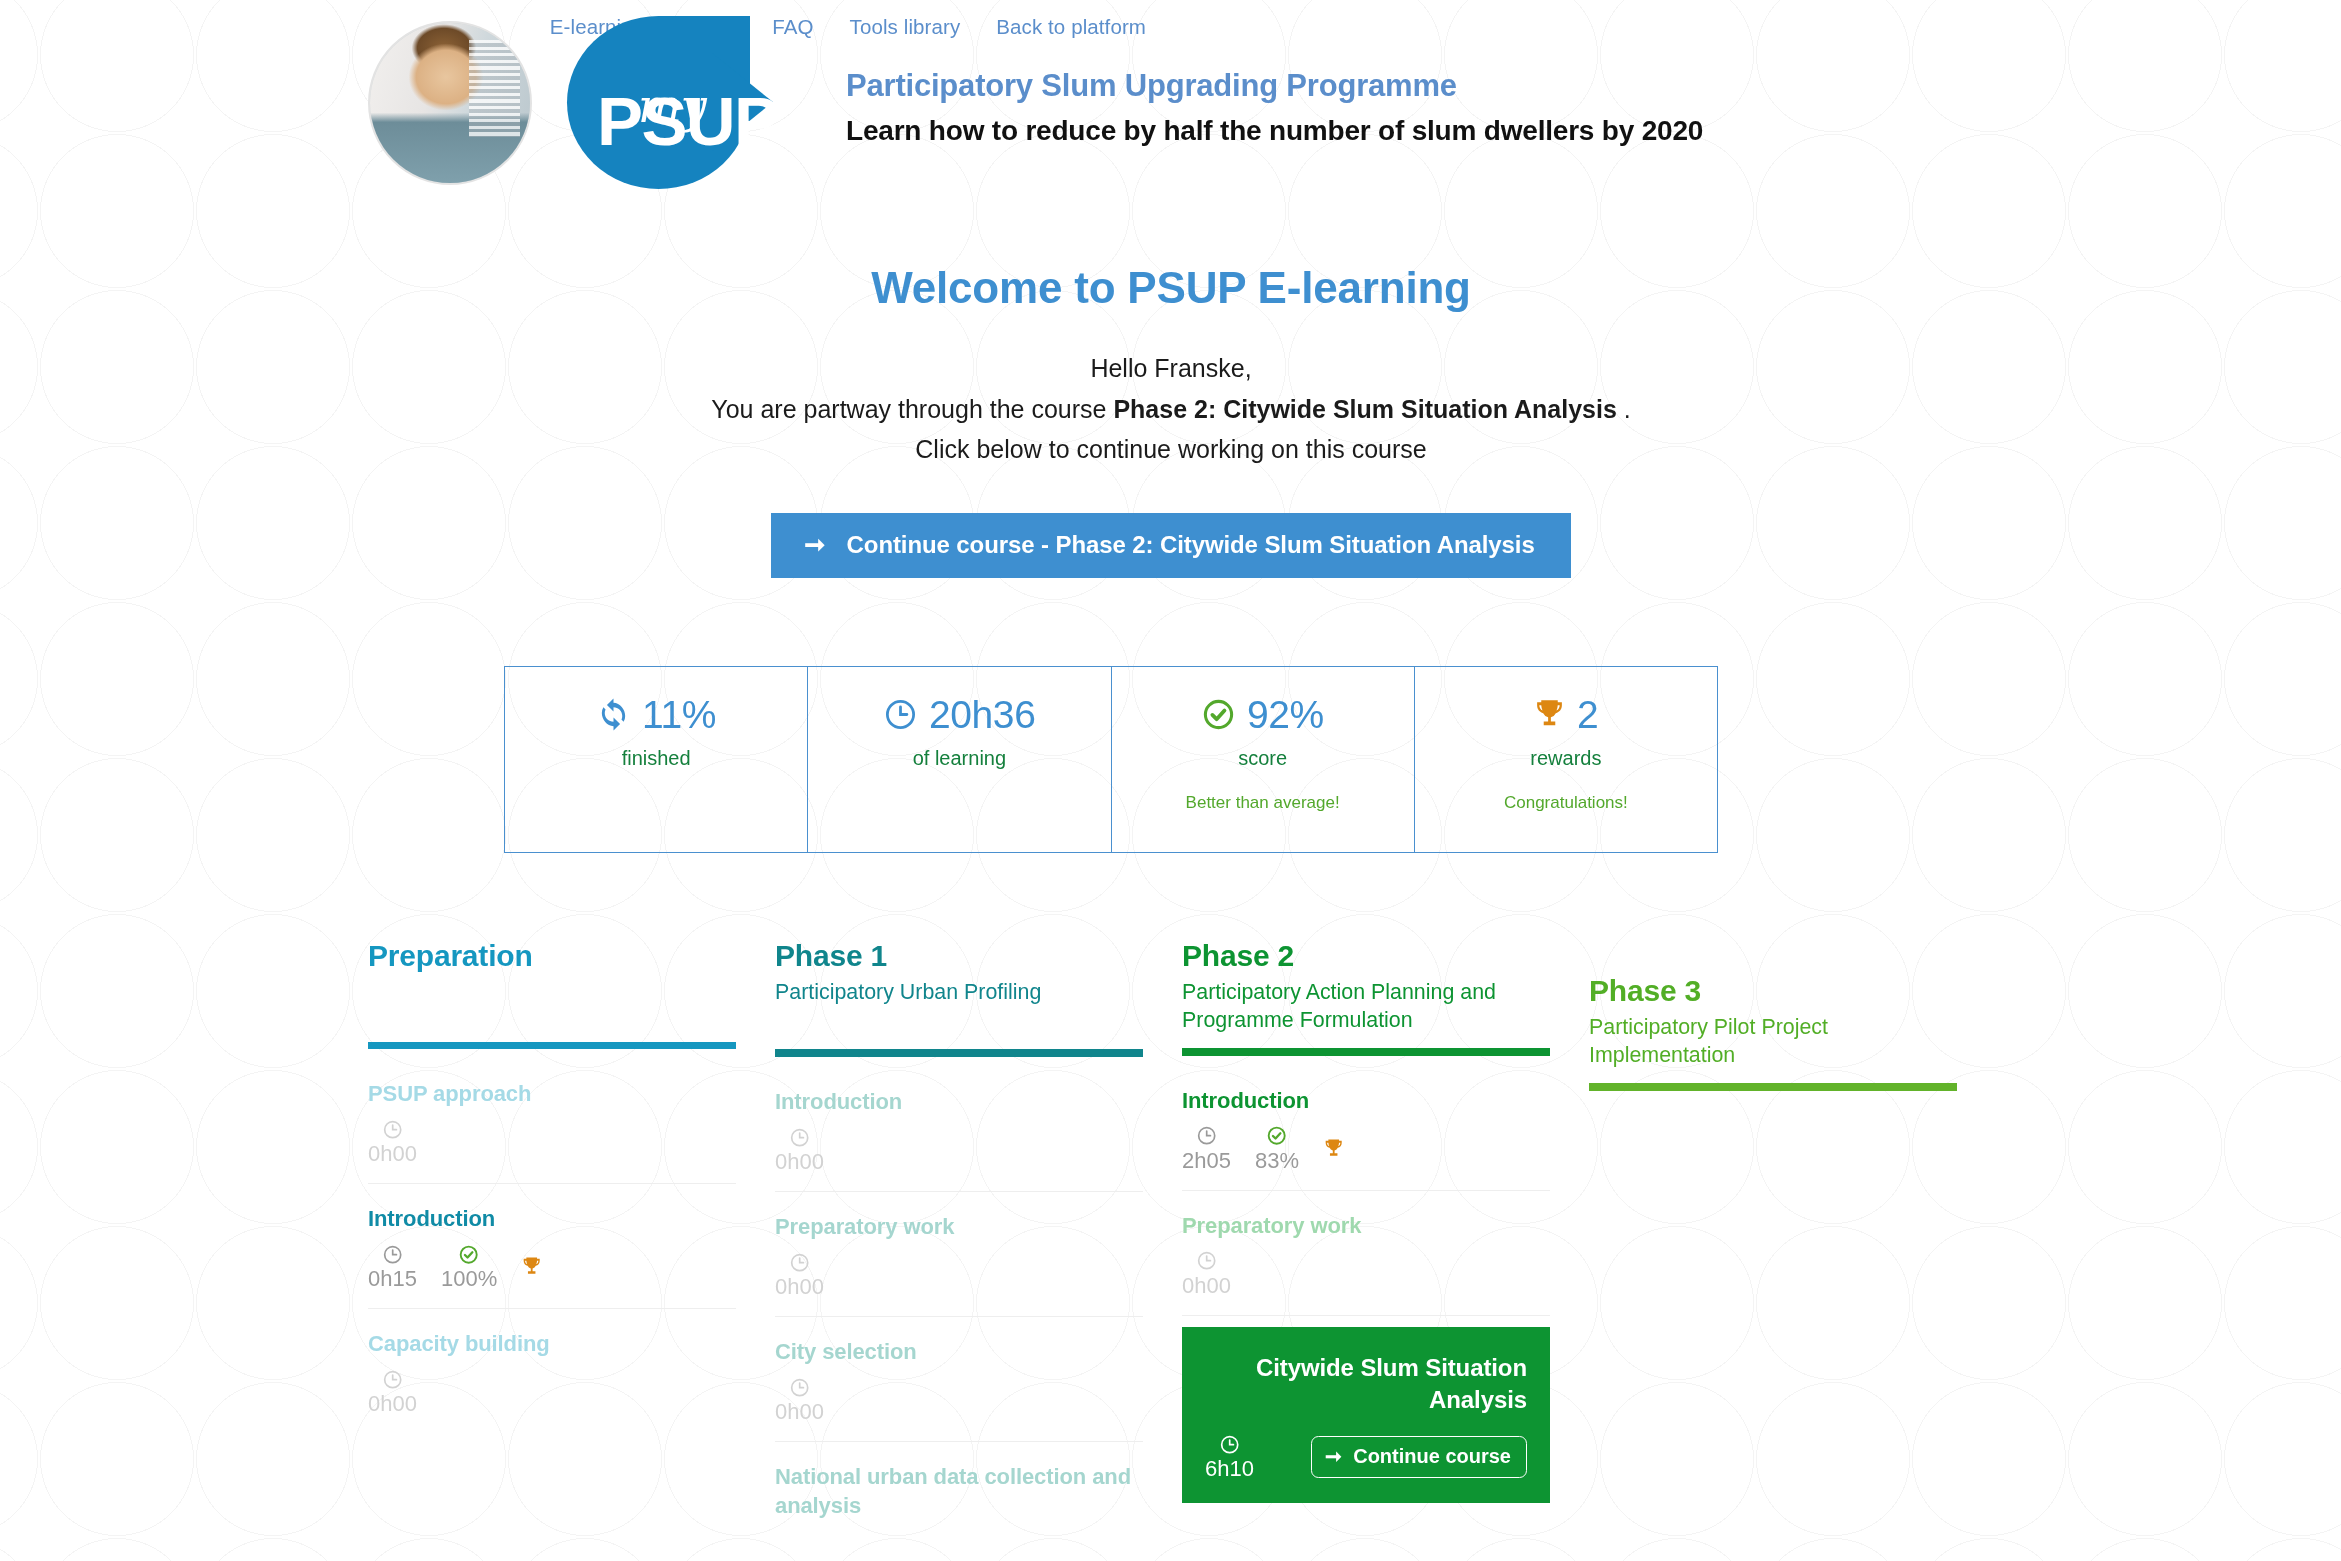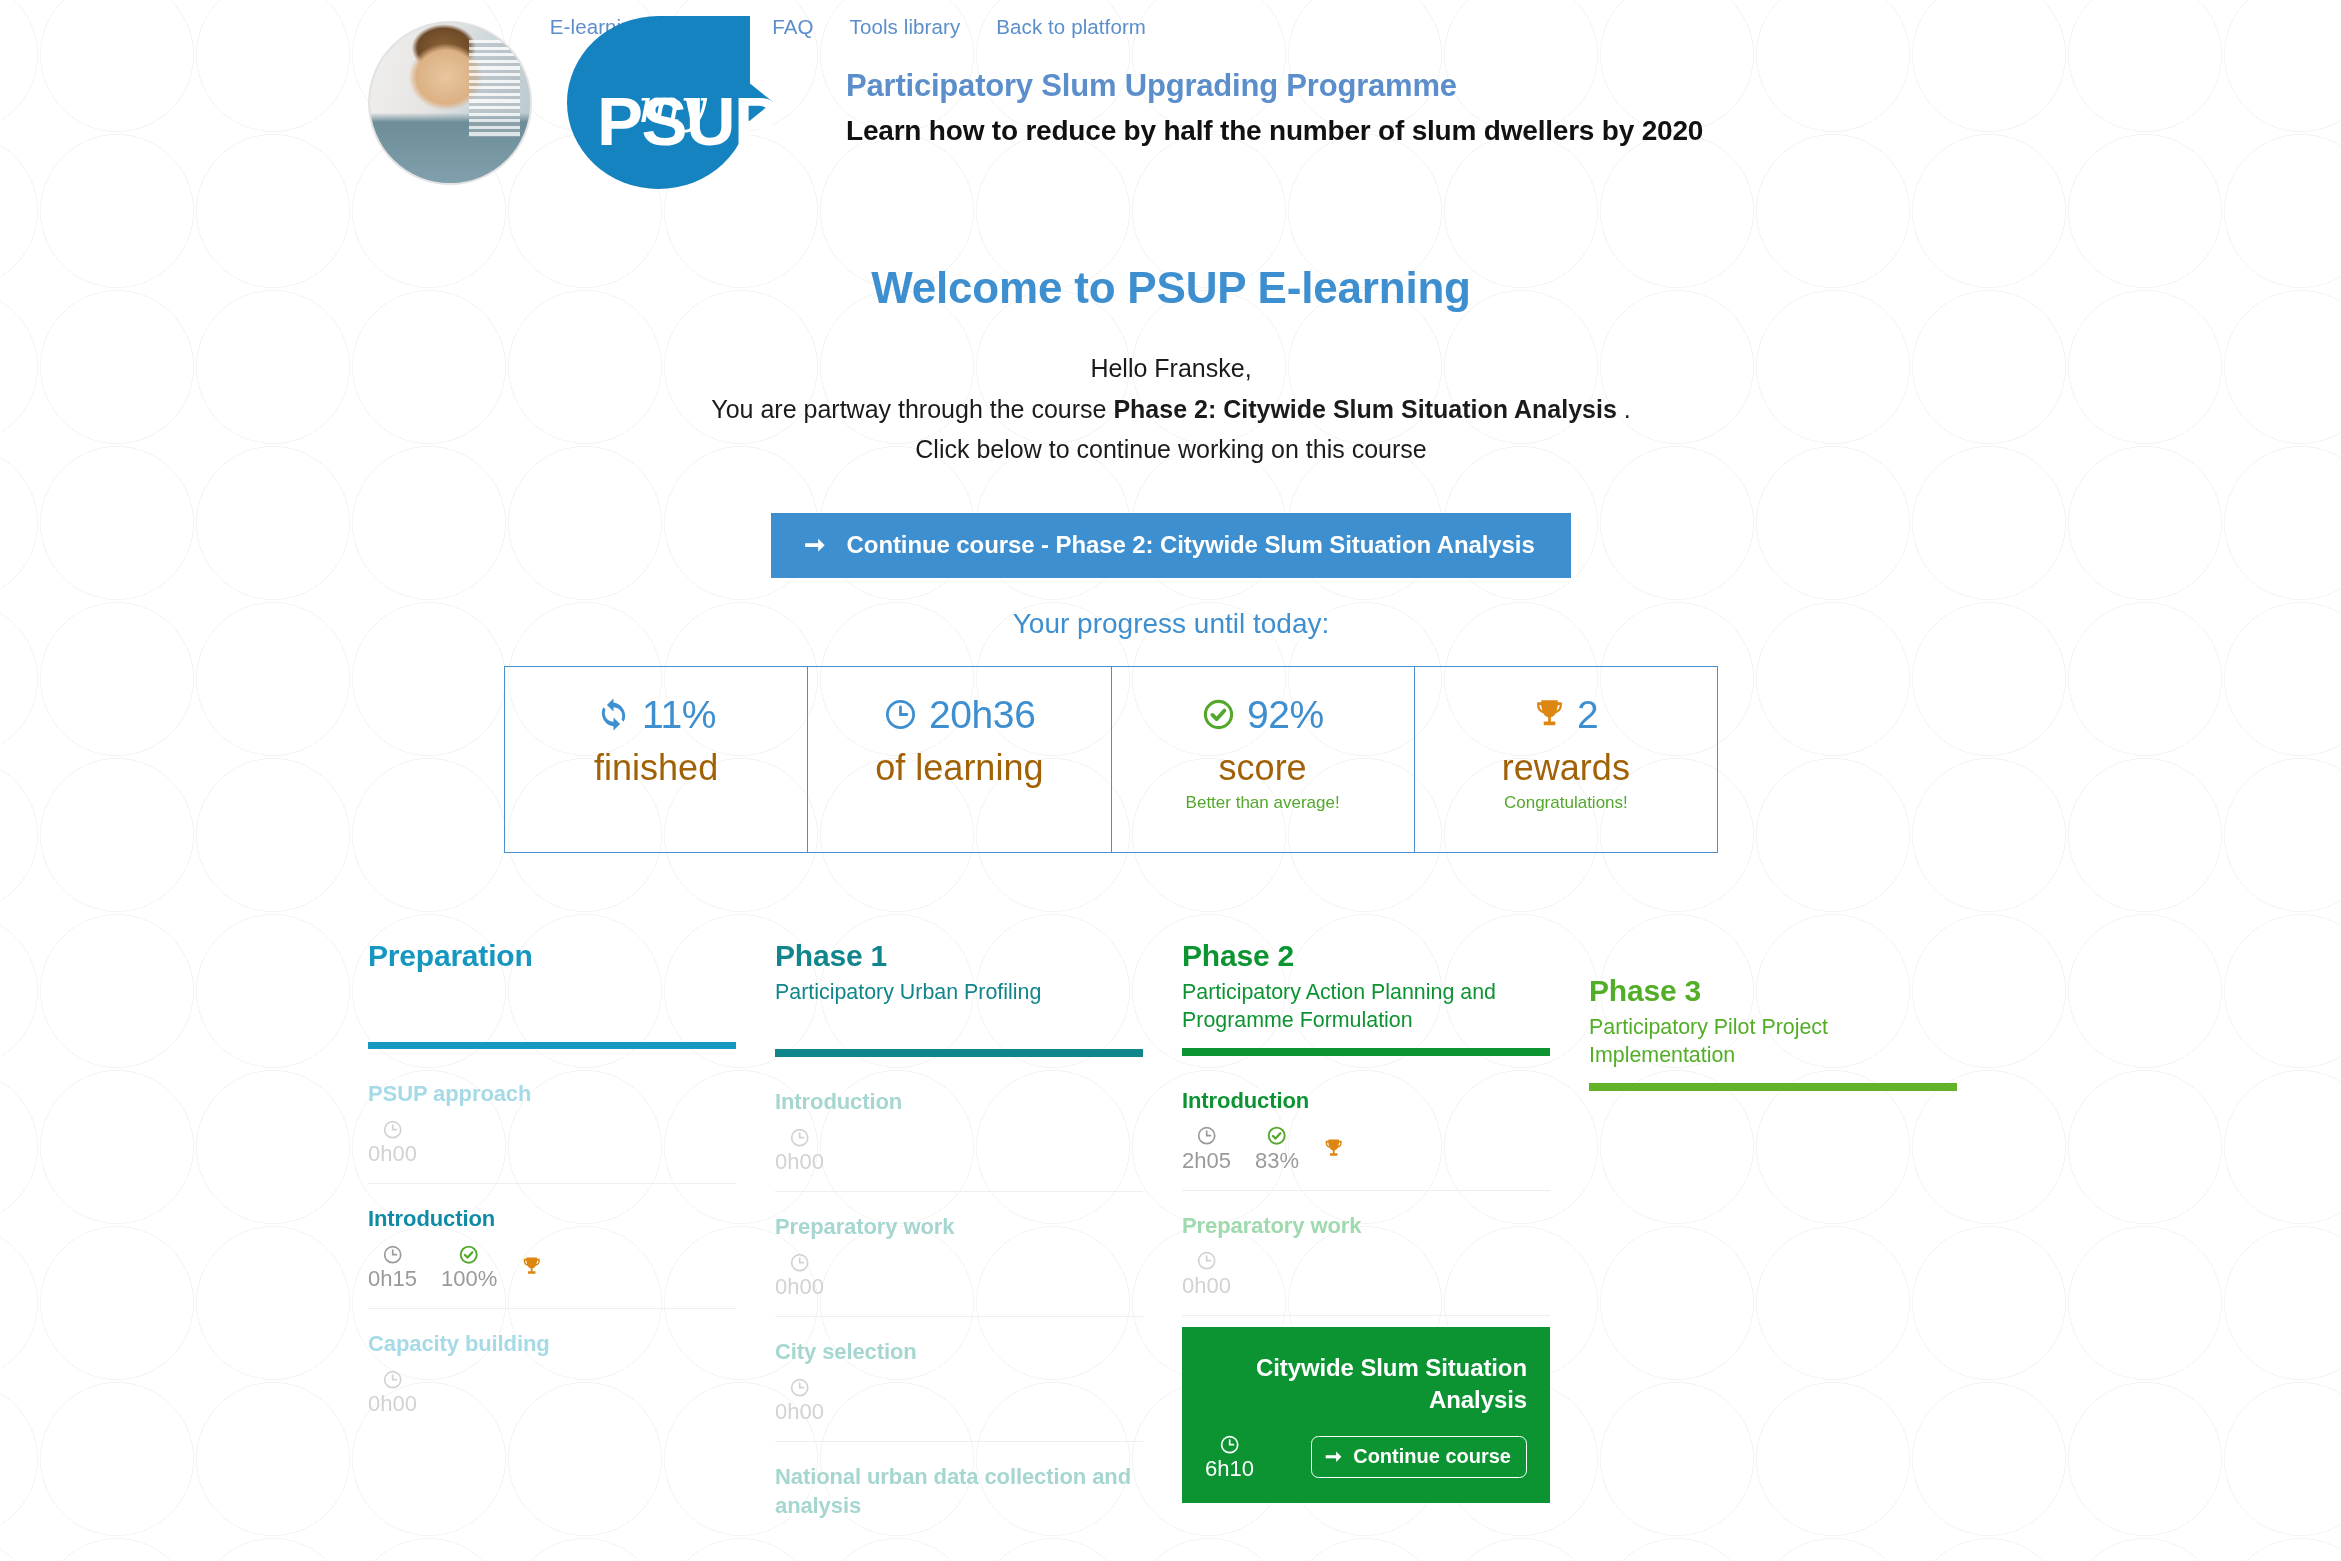--- a/index.html
+++ b/index.html
@@ -235,22 +235,22 @@
   }
   .stat .value {
     color: #3e8fd0;
     font-size: 39px;
     font-weight: 400;
     line-height: 1;
     letter-spacing: -0.4px;
   }
   .stat .label {
     margin-top: 8.2px;
-    color: #a16207;
-    font-size: 36px;
+    color: #15803d;
+    font-size: 20px;
     line-height: 1.2;
   }
   .stat .note {
     position: absolute;
     left: 0; right: 0;
     bottom: 39px;
     color: #53a82c;
     font-size: 17px;
   }
 
@@ -389,21 +389,20 @@
         <span>You are partway through the course </span><b>Phase 2: Citywide Slum Situation Analysis</b><span> .</span>
       </div>
       <div>Click below to continue working on this course</div>
     </div>
     <button class="continue-btn">
       <span class="arrow">➞</span>
       <span>Continue course - Phase 2: Citywide Slum Situation Analysis</span>
     </button>
   </div>
 
-  <div class="progress-head">Your progress until today:</div>
 
   <div class="stats">
 
     <div class="stat">
       <div class="row1">
         <span class="ico">
           <svg width="35" height="35" viewBox="0 0 24 24" fill="#3e8fd0">
             <path d="M12 4V1L7.5 5.5 12 10V7c3.31 0 6 2.69 6 6 0 .9-.2 1.75-.55 2.5l1.5 1.5A7.9 7.9 0 0 0 20 13c0-4.42-3.58-9-8-9z"></path>
             <path d="M12 20v3l4.5-4.5L12 14v3c-3.31 0-6-2.69-6-6 0-.9.2-1.75.55-2.5l-1.5-1.5A7.9 7.9 0 0 0 4 11c0 4.42 3.58 9 8 9z"></path>
           </svg>

